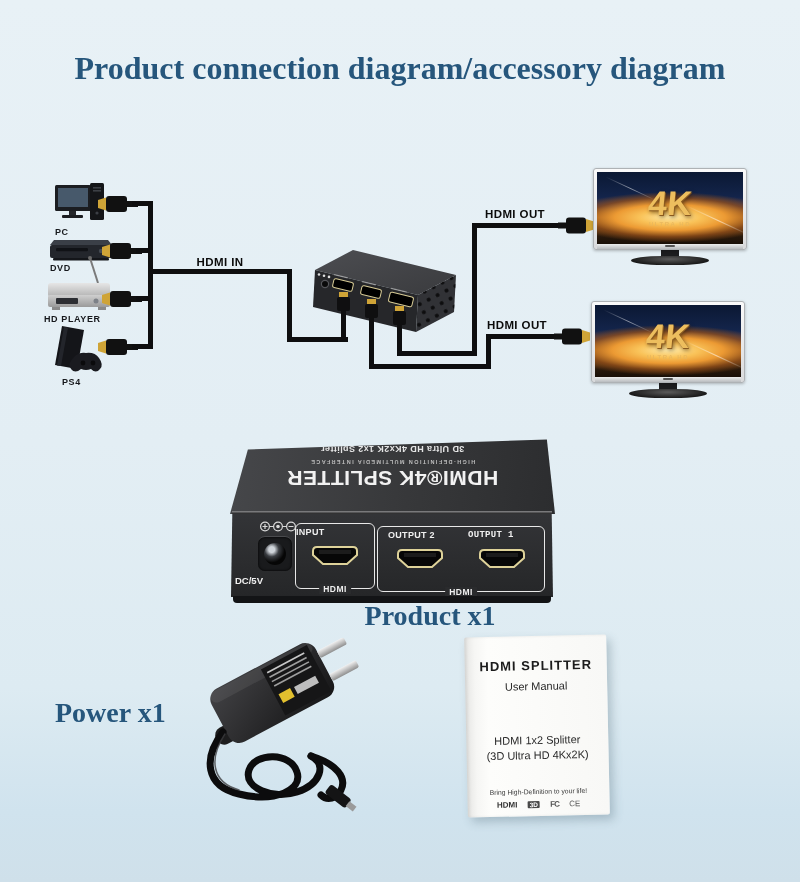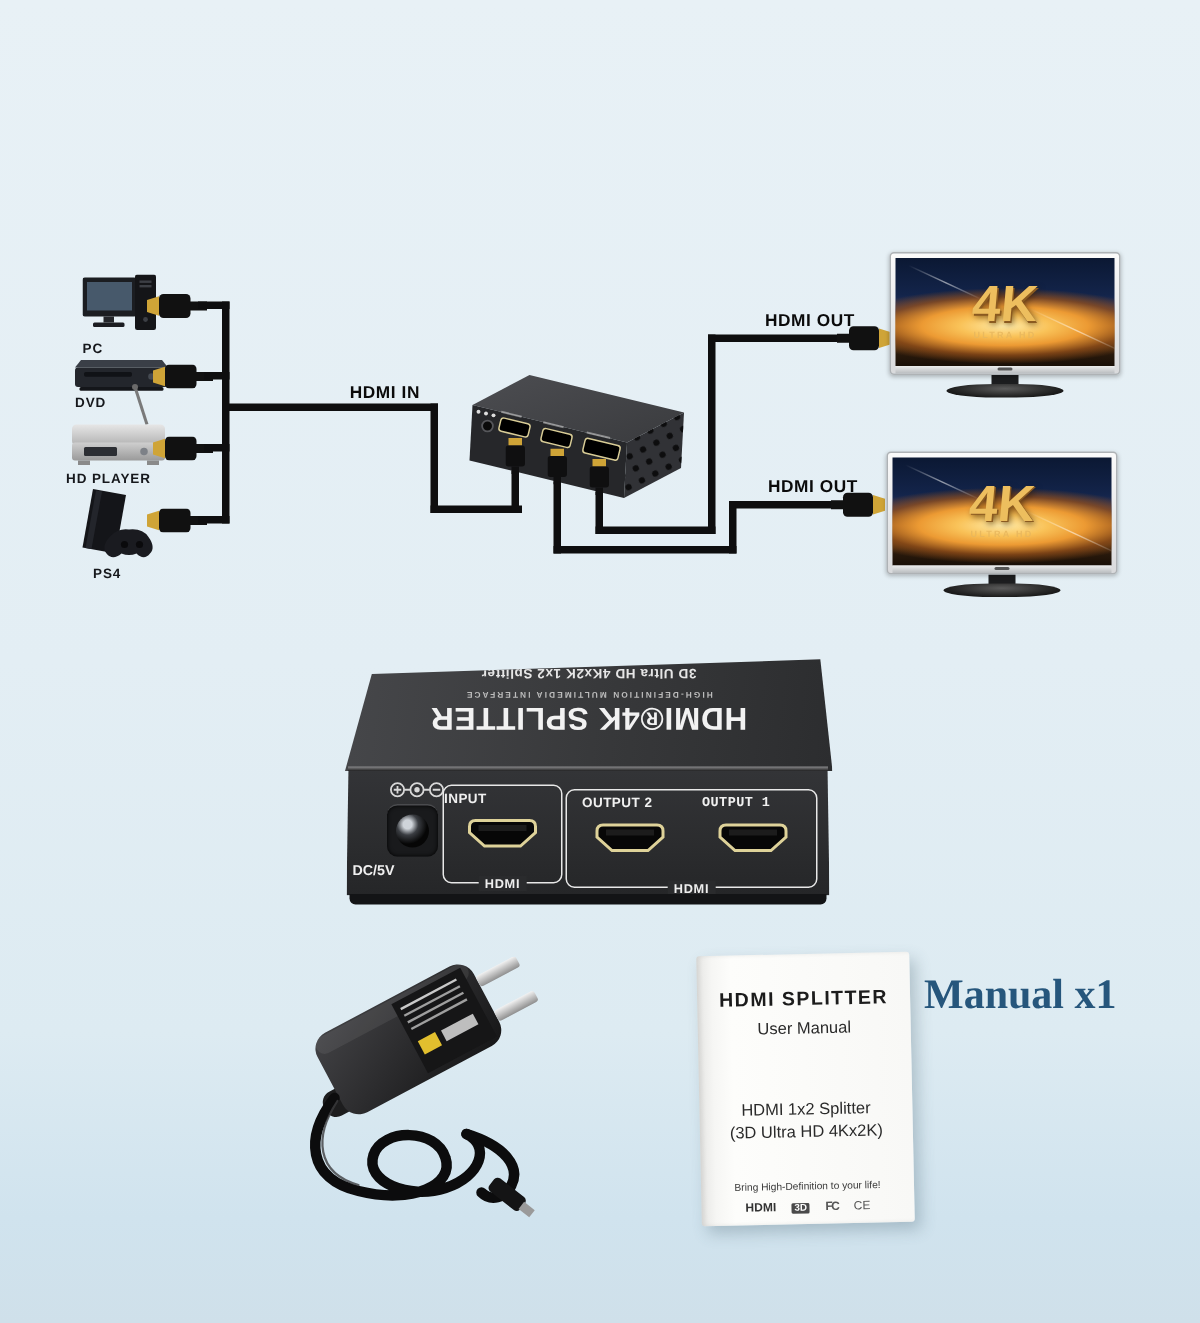--- a/index.html
+++ b/index.html
@@ -1,21 +1,21 @@
 <!DOCTYPE html>
 <html><head>
 <meta charset="utf-8">
 <style>
   html,body{margin:0;padding:0;}
   #canvas{position:relative;width:800px;height:882px;overflow:hidden;
     background:linear-gradient(180deg,#e8f1f6 0%,#e3eef4 50%,#ddebf2 78%,#d0e3ee 92%,#cfe0ea 100%);
     font-family:"Liberation Sans",sans-serif;}
   .abs{position:absolute;}
   .wire{position:absolute;background:#0e0e0f;}
-  .lbl{position:absolute;font:bold 11.5px "Liberation Sans",sans-serif;color:#0b0b0b;letter-spacing:.4px;text-align:right;}
+  .lbl{position:absolute;font:bold 11.5px "Liberation Sans",sans-serif;color:#0b0b0b;letter-spacing:.4px;text-align:center;}
   .devlbl{position:absolute;font:bold 9px "Liberation Sans",sans-serif;color:#16181c;letter-spacing:.6px;}
   .caption{position:absolute;font:600 28px "Liberation Serif",serif;color:#26567c;}
   #title{position:absolute;top:50px;left:0;width:100%;text-align:center;
     font:600 32px "Liberation Serif",serif;color:#26567c;}
 
   
   .tv{position:absolute;width:154px;}
   .tv-frame{position:relative;background:linear-gradient(180deg,#fafafa,#d9dadc);
     border:1px solid #aeb2b5;border-radius:3px;padding:3px 3px 0 3px;box-shadow:0 1px 3px rgba(0,0,0,.25);}
   .tv-screen{position:relative;height:72px;overflow:hidden;
@@ -76,20 +76,21 @@
   #manual .mlogos span{margin:0 4px;}
   #manual .logo-3d{background:#4a4a4a;color:#fff;font-size:6.5px;padding:0 2px;border-radius:1px;}
   #manual .logo-fc{letter-spacing:-1px;color:#555;}
   #manual .logo-ce{color:#555;font-weight:normal;}
 </style>
 </head>
 <body>
 
 <div id="canvas">
 
+  <div id="title">Product connection diagram/accessory diagram</div>
 
   <svg class="abs" style="left:55px;top:183px" width="50" height="44" viewBox="0 0 50 44">
     <rect x="0" y="2" width="36" height="26" rx="1.5" fill="#1b1d21"></rect>
     <rect x="3" y="5" width="30" height="19" fill="#47596b"></rect>
     <rect x="14" y="28" width="7" height="4" fill="#24262a"></rect>
     <rect x="7" y="32" width="21" height="3" rx="1" fill="#1b1d21"></rect>
     <rect x="35" y="0" width="14" height="37" rx="1.5" fill="#141518"></rect>
     <rect x="38" y="4" width="8" height="1.6" fill="#3c3f45"></rect>
     <rect x="38" y="7" width="8" height="1.6" fill="#3c3f45"></rect>
     <circle cx="42" cy="30" r="1.6" fill="#3c3f45"></circle>
@@ -307,20 +308,21 @@
       </svg>
       <svg class="abs" style="left:100px;top:21px" width="48" height="21" viewBox="0 0 48 21">
         <path d="M6,2 H42 Q46,2 46,6 V10 L36,19 H12 L2,10 V6 Q2,2 6,2 Z" fill="#070707" stroke="#ded299" stroke-width="2"></path>
         <rect x="8" y="5" width="32" height="4" fill="#1c1c1c"></rect>
       </svg>
       <div class="hdmitag">HDMI</div>
     </div>
   </div>
   <div id="prod-bottom"></div>
 
+  <div class="caption" style="left:300px;top:600px;width:260px;text-align:center;">Product x1</div>
 
   <svg class="abs" style="left:185px;top:638px" width="205" height="185" viewBox="0 0 205 185">
     <defs>
       <linearGradient id="padbody" x1="0" y1="0" x2="1" y2="1">
         <stop offset="0" stop-color="#424245"></stop>
           <stop offset="1" stop-color="#161617"></stop>
       </linearGradient>
       <linearGradient id="pr" x1="0" y1="0" x2="0" y2="1">
         <stop offset="0" stop-color="#f2f2f2"></stop>
           <stop offset="1" stop-color="#8f8f8f"></stop>
@@ -341,31 +343,31 @@
       <rect x="146" y="66" width="30" height="8" rx="2" fill="url(#pr)"></rect>
     </g>
     <path d="M38,94 C18,120 20,148 54,156 C90,165 118,152 112,134 C106,114 70,114 64,132 C58,150 88,162 112,154 C136,146 142,126 126,118" fill="none" stroke="#0c0c0d" stroke-width="7" stroke-linecap="round"></path>
     <path d="M126,118 C152,126 162,140 156,152 C152,161 142,163 136,157" fill="none" stroke="#0c0c0d" stroke-width="7" stroke-linecap="round"></path>
     <path d="M40,96 C24,120 26,144 54,152" fill="none" stroke="#3d3d40" stroke-width="1.5" stroke-linecap="round" opacity="0.8"></path>
     <g transform="rotate(38 152 158)">
       <rect x="140" y="152" width="26" height="11" rx="3" fill="#141415"></rect>
       <rect x="165" y="154.5" width="9" height="6" fill="#9a9a9a"></rect>
     </g>
   </svg>
+  <div class="caption" style="left:55px;top:697px;">Power x1</div>
 
   <div id="manual">
     <div class="mtitle">HDMI SPLITTER</div>
     <div class="msub">User Manual</div>
     <div class="mbody">
       <div>HDMI 1x2 Splitter</div>
       <div>(3D Ultra HD 4Kx2K)</div>
     </div>
     <div class="mtag">Bring High-Definition to your life!</div>
     <div class="mlogos">
       <span>HDMI</span>
       <span class="logo-3d">3D</span>
       <span class="logo-fc">FC</span>
       <span class="logo-ce">CE</span>
     </div>
   </div>
-  <div class="caption" style="left:616px;top:648px;">Manual x1</div>
 
 </div>
 
 </body></html>

